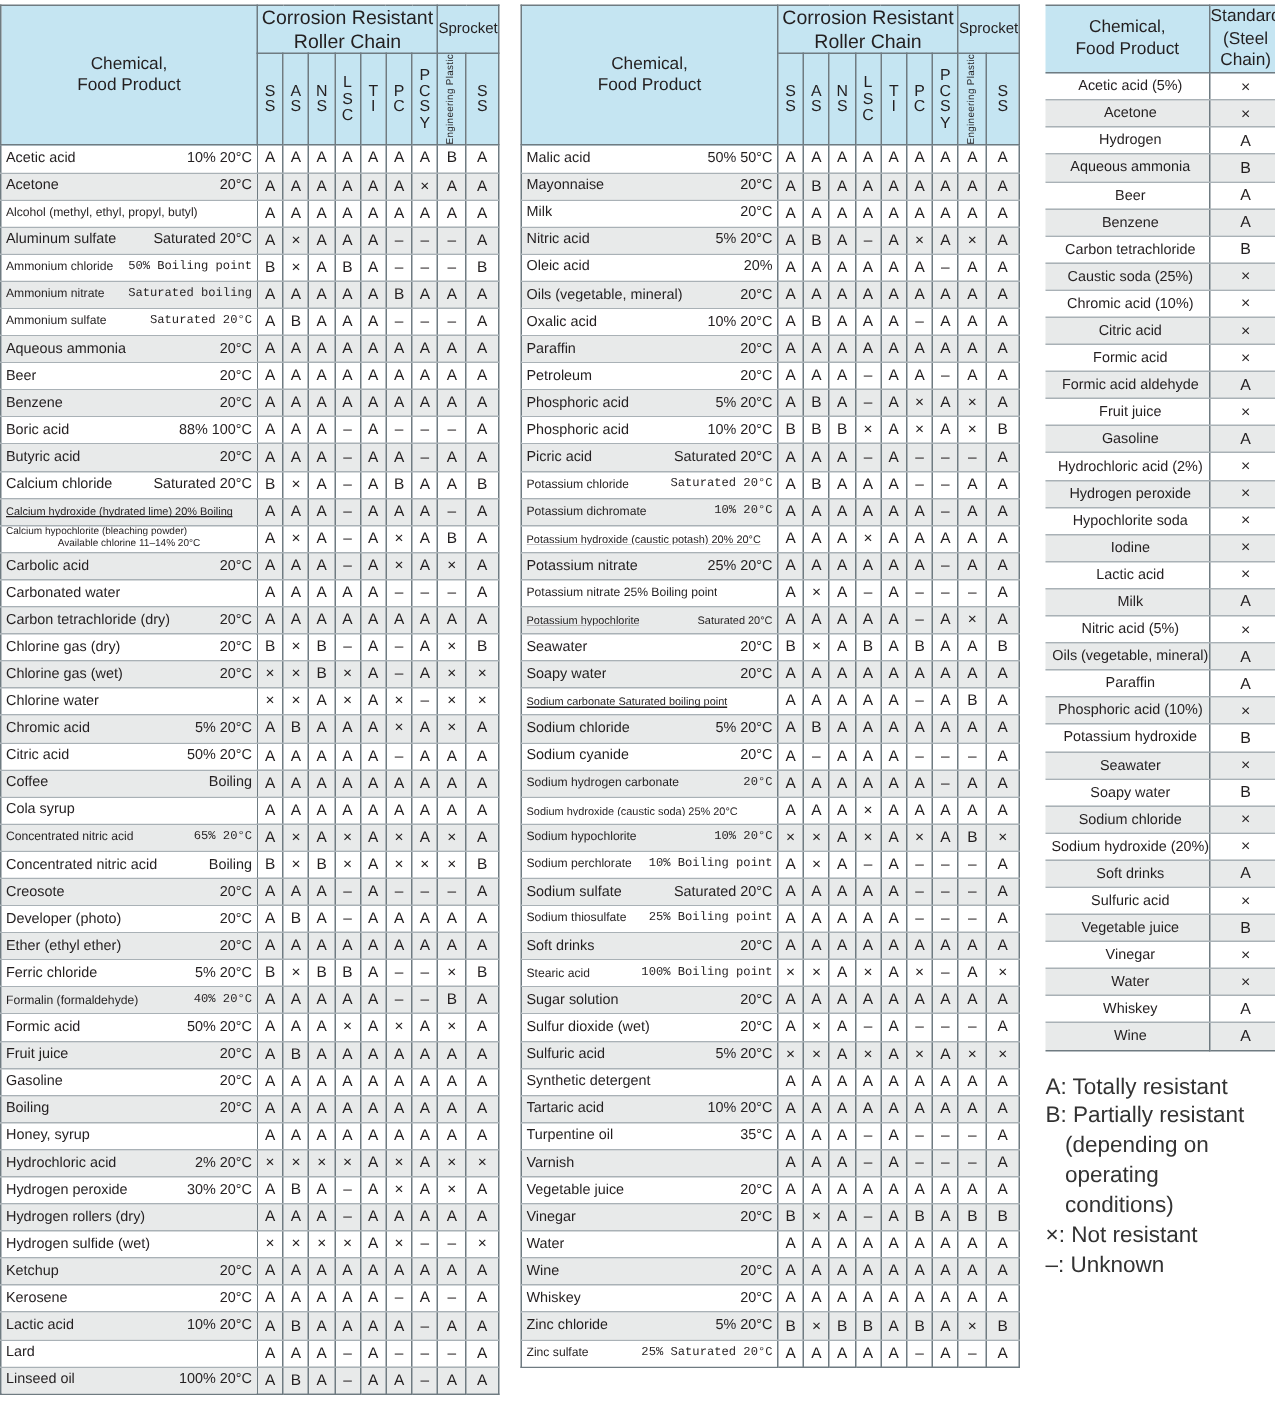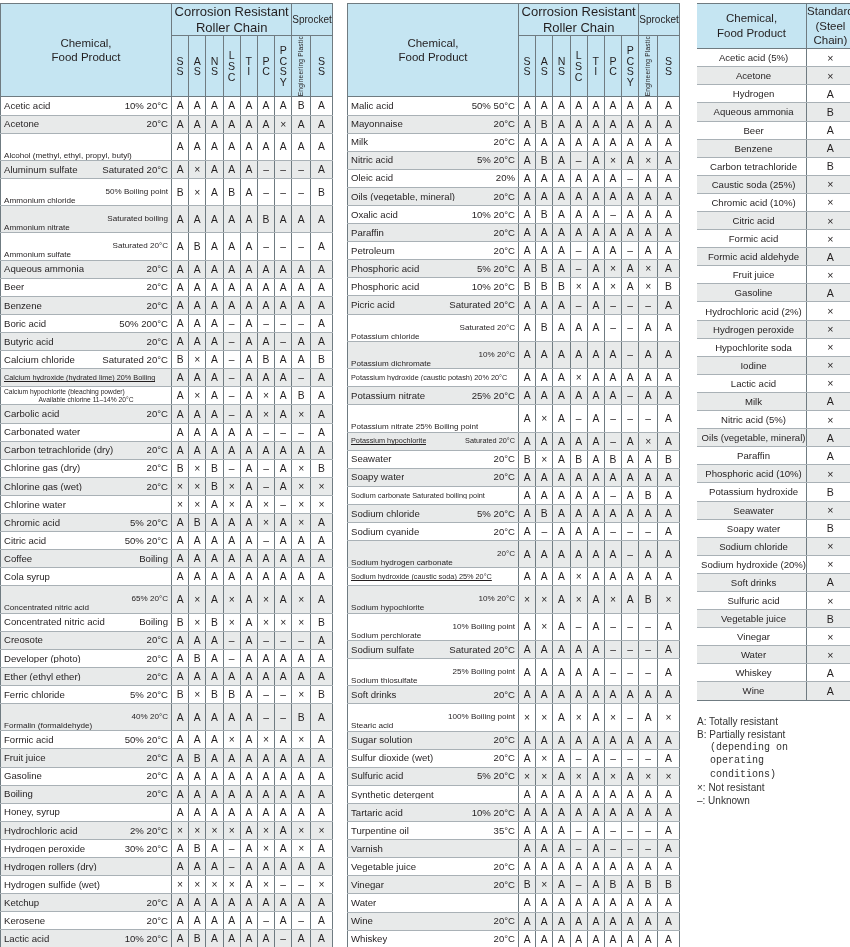--- a/index.html
+++ b/index.html
@@ -95,22 +95,22 @@
     width: 100%;
     line-height: 1.02;
   }
   td.name .nm { flex: 0 1 auto; overflow: hidden; }
   td.name .cond { flex: 0 0 auto; text-align: right; }
   td.name.two-line .nm-wrap { display:block; text-align:left; }
   td.name.two-line .nm { font-size: 6.7px; display:block; line-height:1.18; }
   td.name.two-line .cond { font-size: 6.7px; display:block; text-align:center; line-height:1.18; }
   td.name.sml .nm { font-size: 7.3px; text-decoration: underline; }
   td.name.sml .cond { font-size: 7.3px; }
-  td.name.sml2 .nm { font-size: 8.1px; margin-top: 18px; }
-  td.name.sml2 .cond { font-size: 8.1px; }
+  td.name.sml2 .nm { font-size: 8.1px; }
+  td.name.sml2 .cond { font-size: 8.1px; font-family: Liberation Mono, monospace; }
 
   td.val {
     text-align: center;
     font-size: 10.3px;
     border-left: 1px solid #a9b1b6;
     border-right: 1px solid #a9b1b6;
   }
   td.val.first { border-left: 1.4px solid #6f7b81; }
   td.val.last  { border-right: 1.4px solid #6f7b81; }
   td.val.sep-left { border-left: 1.4px solid #6f7b81; }
@@ -139,26 +139,26 @@
     font-size: 10.6px;
     border-right: none !important;
     border-left: none !important;
   }
   .t3 tbody tr td { border-left: none; border-right: none; }
   .t3 thead .hdr-cell { border-left: none; border-right: none; }
   .t3 thead .h3-name { border-right: 1px solid #6f7b81; }
 
   .legend {
     margin-top: 14px;
-    font-size: 10px;
+    font-size: 15px;
     line-height: 1.33;
     color: #333;
     width: 150px;
   }
-  .legend .ind { padding-left: 13px; display:block;font-family:Liberation Mono, monospace; }
+  .legend .ind { padding-left: 13px; display:block; }
   .legend .para { margin-top: 13px; }
 
   .col1 { position:absolute; left: 0px;   top: 3px; }
   .col2 { position:absolute; left: 347px; top: 3px; }
   .col3 { position:absolute; left: 697px; top: 3px; }
 </style>
 </head>
 <body>
 
 <div class="page">
@@ -387,21 +387,21 @@
             <td class="val">A</td>
             <td class="val">A</td>
             <td class="val">A</td>
             <td class="val sep-left">A</td>
             <td class="val last">A</td>
           </tr>
           <tr>
             <td class="name">
               <div class="nm-wrap">
                 <span class="nm">Boric acid</span>
-                <span class="cond">50% 200°C</span>
+                <span class="cond">88% 100°C</span>
               </div>
             </td>
             <td class="val first">A</td>
             <td class="val">A</td>
             <td class="val">A</td>
             <td class="val">–</td>
             <td class="val">A</td>
             <td class="val">–</td>
             <td class="val">–</td>
             <td class="val sep-left">–</td>

